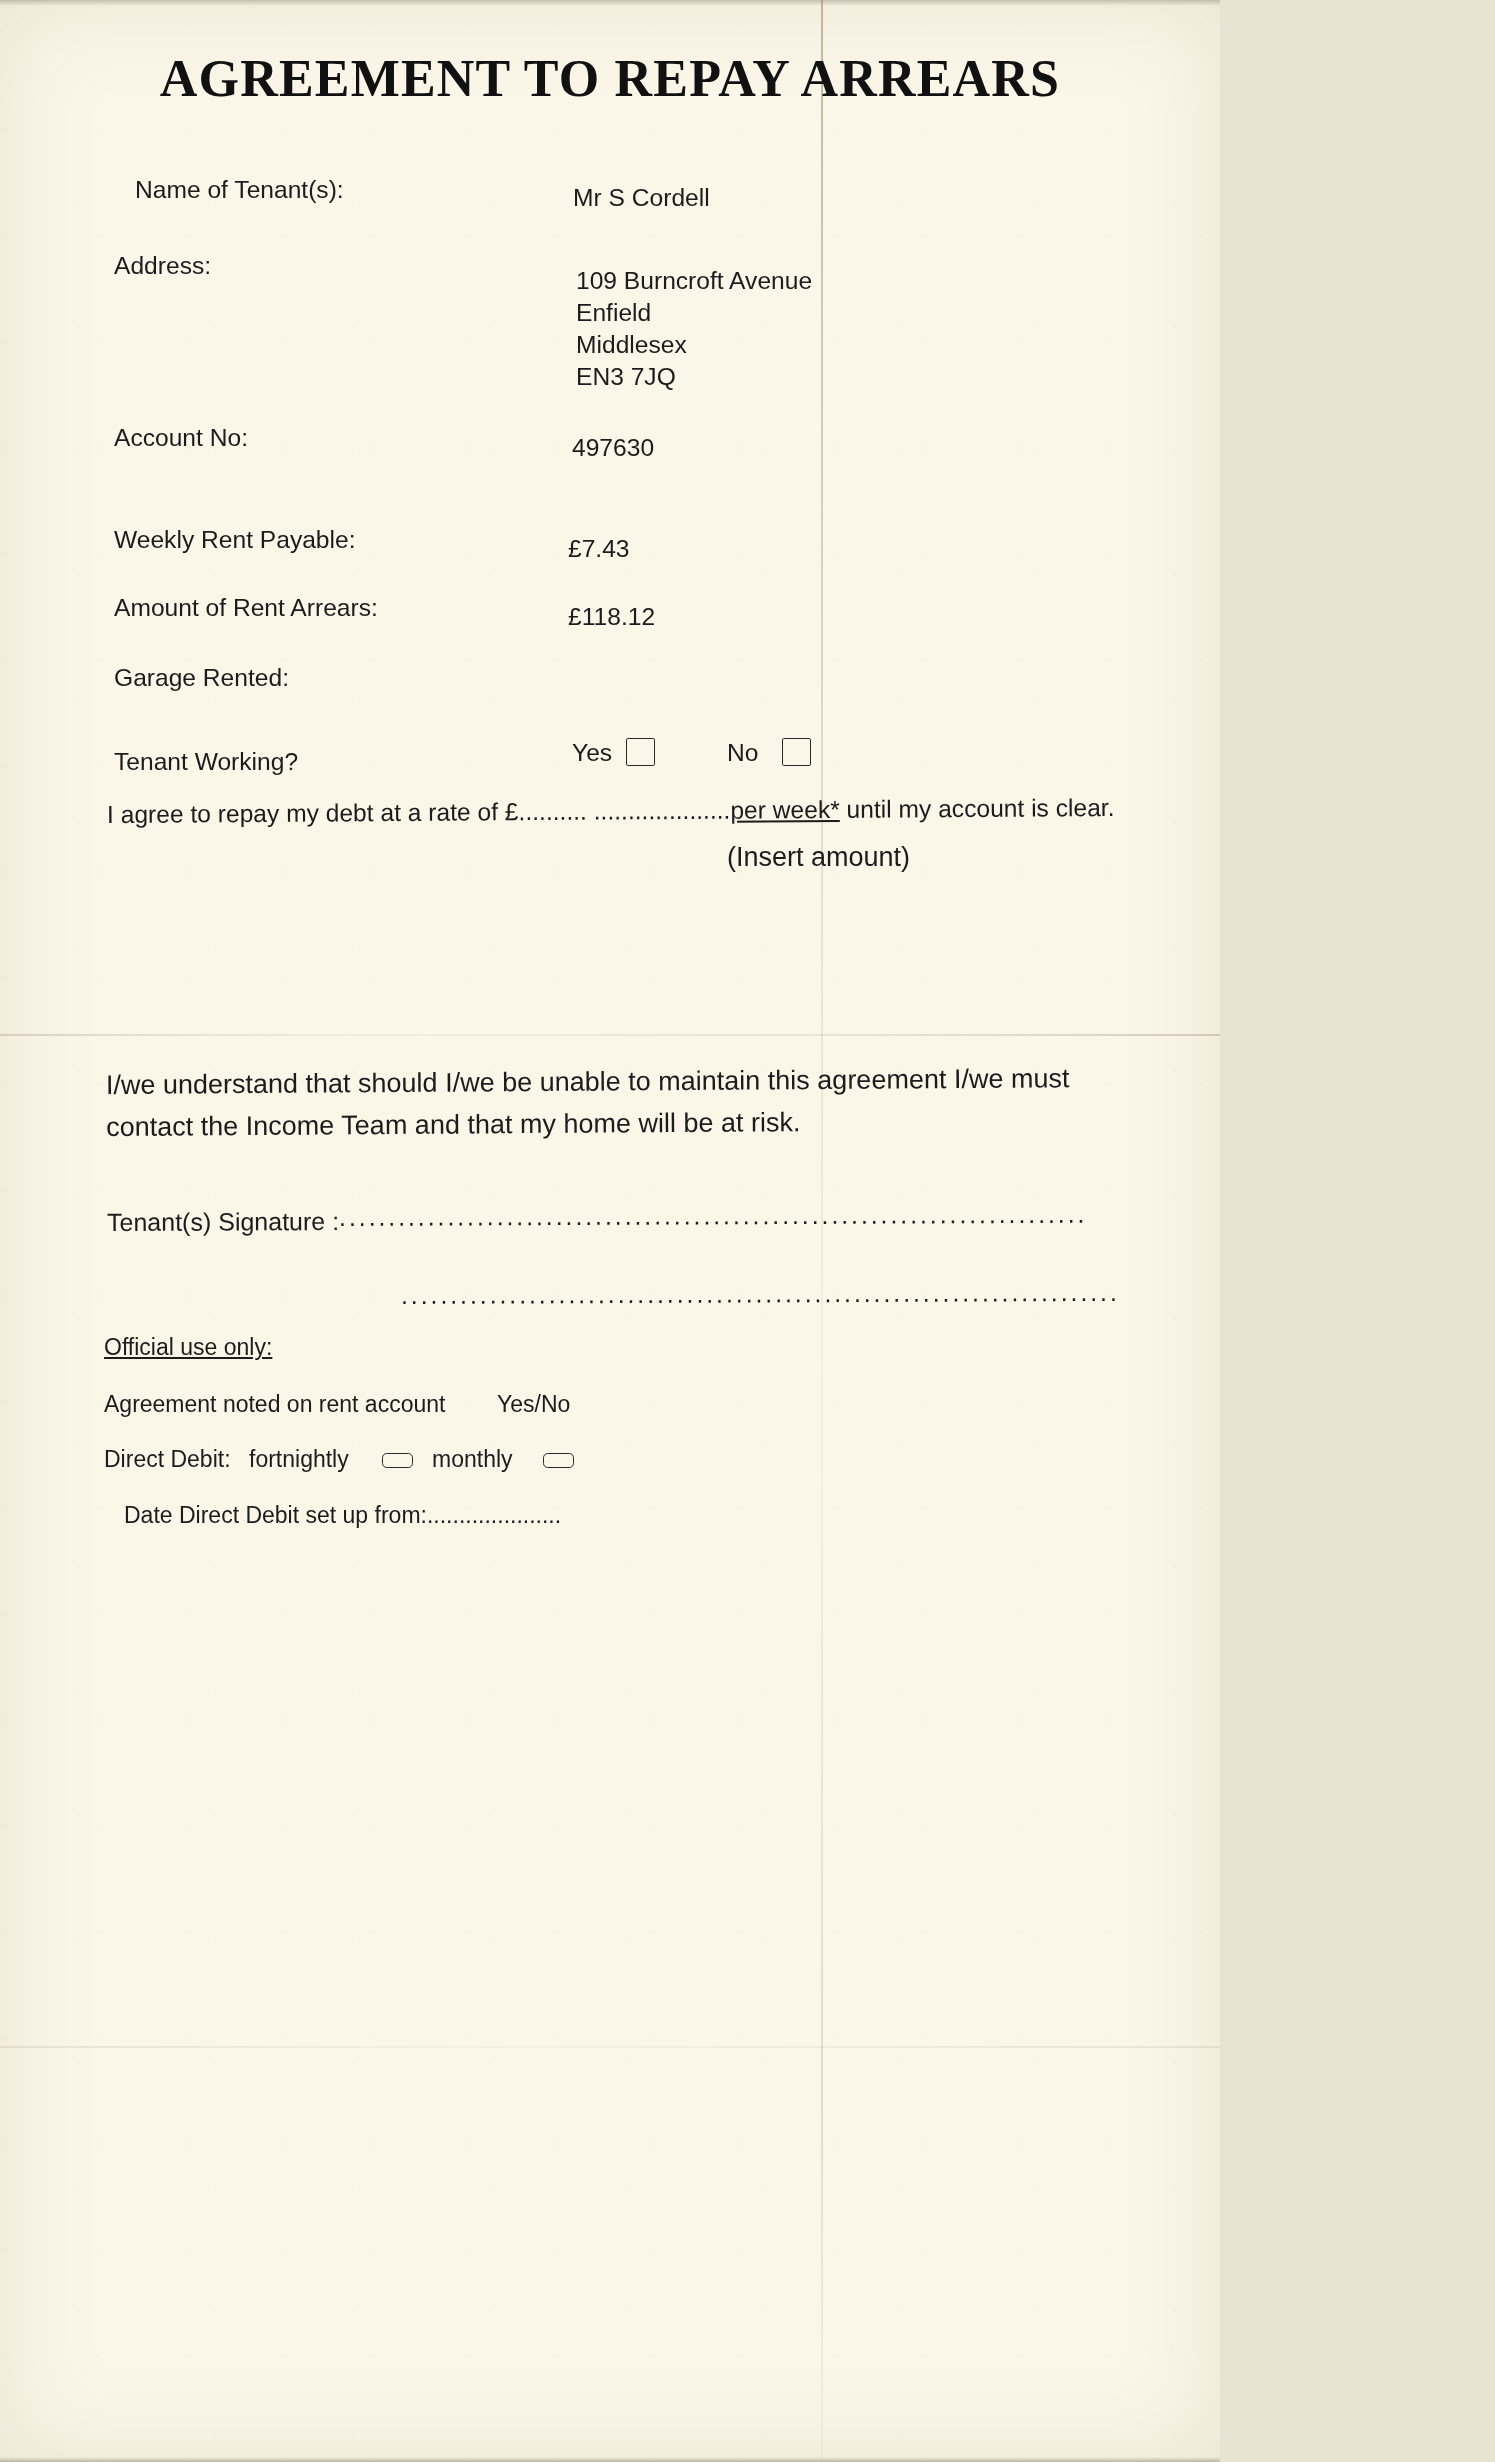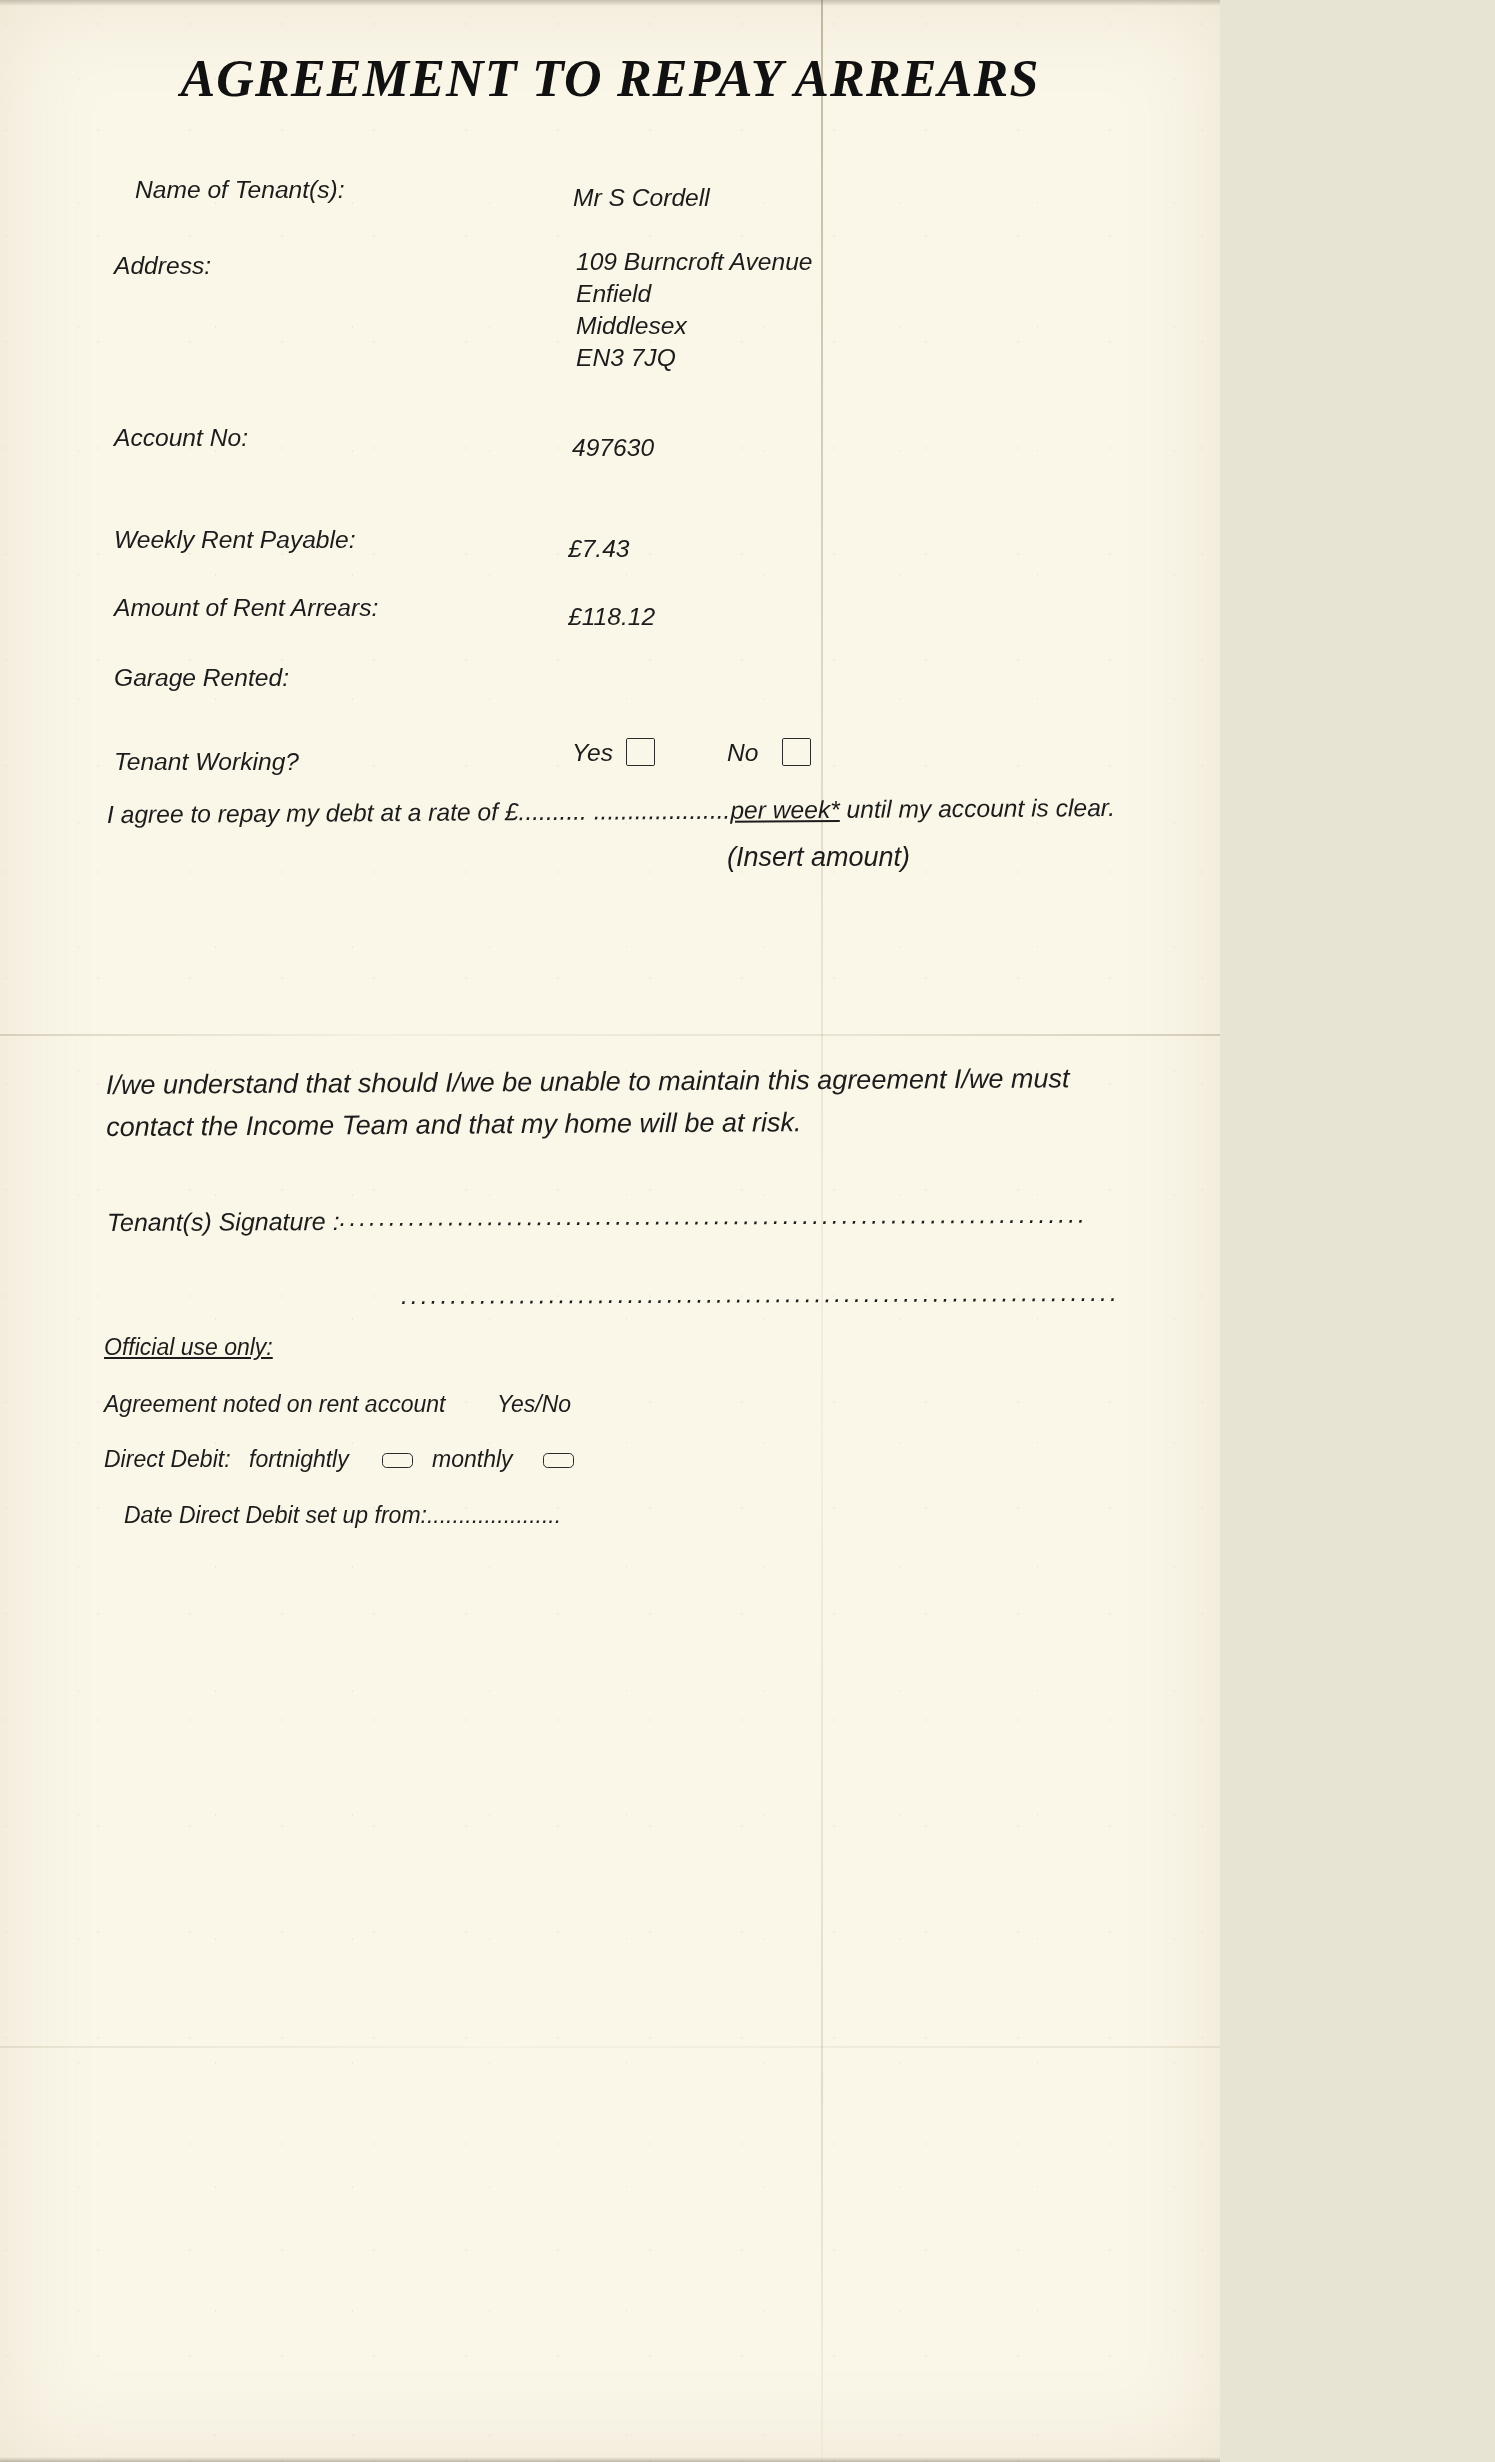--- a/index.html
+++ b/index.html
@@ -9,21 +9,20 @@
     background-color:#faf6e8;
     background-image:
       radial-gradient(rgba(130,115,80,0.10) 0.9px, transparent 1px),
       radial-gradient(rgba(130,115,80,0.07) 0.9px, transparent 1px);
     background-size:137px 124px,92px 106px;
     background-position:10px 17px,52px 77px;
     box-shadow:inset 0 0 94px rgba(170,150,110,0.18);
     overflow:hidden;
     font-family:"Liberation Sans",sans-serif;
     color:#1c1c1c;
-    font-style:italic;
   }
   .edge-top{position:absolute;top:0;left:0;width:100%;height:5.9px;
     background:linear-gradient(to bottom,rgba(60,55,40,0.25),rgba(60,55,40,0));}
   .edge-bottom{position:absolute;bottom:0;left:0;width:100%;height:4.7px;
     background:linear-gradient(to top,rgba(60,55,40,0.30),rgba(60,55,40,0));}
   .fold-v{position:absolute;top:0;left:821px;width:1.8px;height:100%;
     background:linear-gradient(to bottom,rgba(140,125,95,0.50),rgba(140,125,95,0.15) 40%,rgba(140,125,95,0.06) 58%,rgba(140,125,95,0.22) 85%,rgba(140,125,95,0.05));}
   .fold-h1{position:absolute;top:1034px;left:0;width:100%;height:2.3px;
     background:linear-gradient(to right,rgba(140,125,95,0.28),rgba(140,125,95,0.06) 30%,rgba(140,125,95,0.16) 70%,rgba(140,125,95,0.32));}
   .fold-h2{position:absolute;top:2046px;left:0;width:100%;height:1.8px;
@@ -61,21 +60,21 @@
   <div class="fold-v"></div>
   <div class="fold-h1"></div>
   <div class="fold-h2"></div>
 
   <h1 class="title">AGREEMENT TO REPAY ARREARS</h1>
 
   <div class="abs lbl" style="left:114px;top:176px;margin-left:21px;">Name of Tenant(s):</div>
   <div class="abs val" style="left:573px;top:184px;">Mr S Cordell</div>
 
   <div class="abs lbl" style="left:114px;top:252px;">Address:</div>
-  <div class="abs addr-lines" style="left:576px;top:246px;">
+  <div class="abs addr-lines" style="left:576px;top:265px;">
     <div>109 Burncroft Avenue</div>
     <div>Enfield</div>
     <div>Middlesex</div>
     <div>EN3 7JQ</div>
   </div>
 
   <div class="abs lbl" style="left:114px;top:424px;">Account No:</div>
   <div class="abs val" style="left:572px;top:434px;">497630</div>
 
   <div class="abs lbl" style="left:114px;top:526px;">Weekly Rent Payable:</div>

